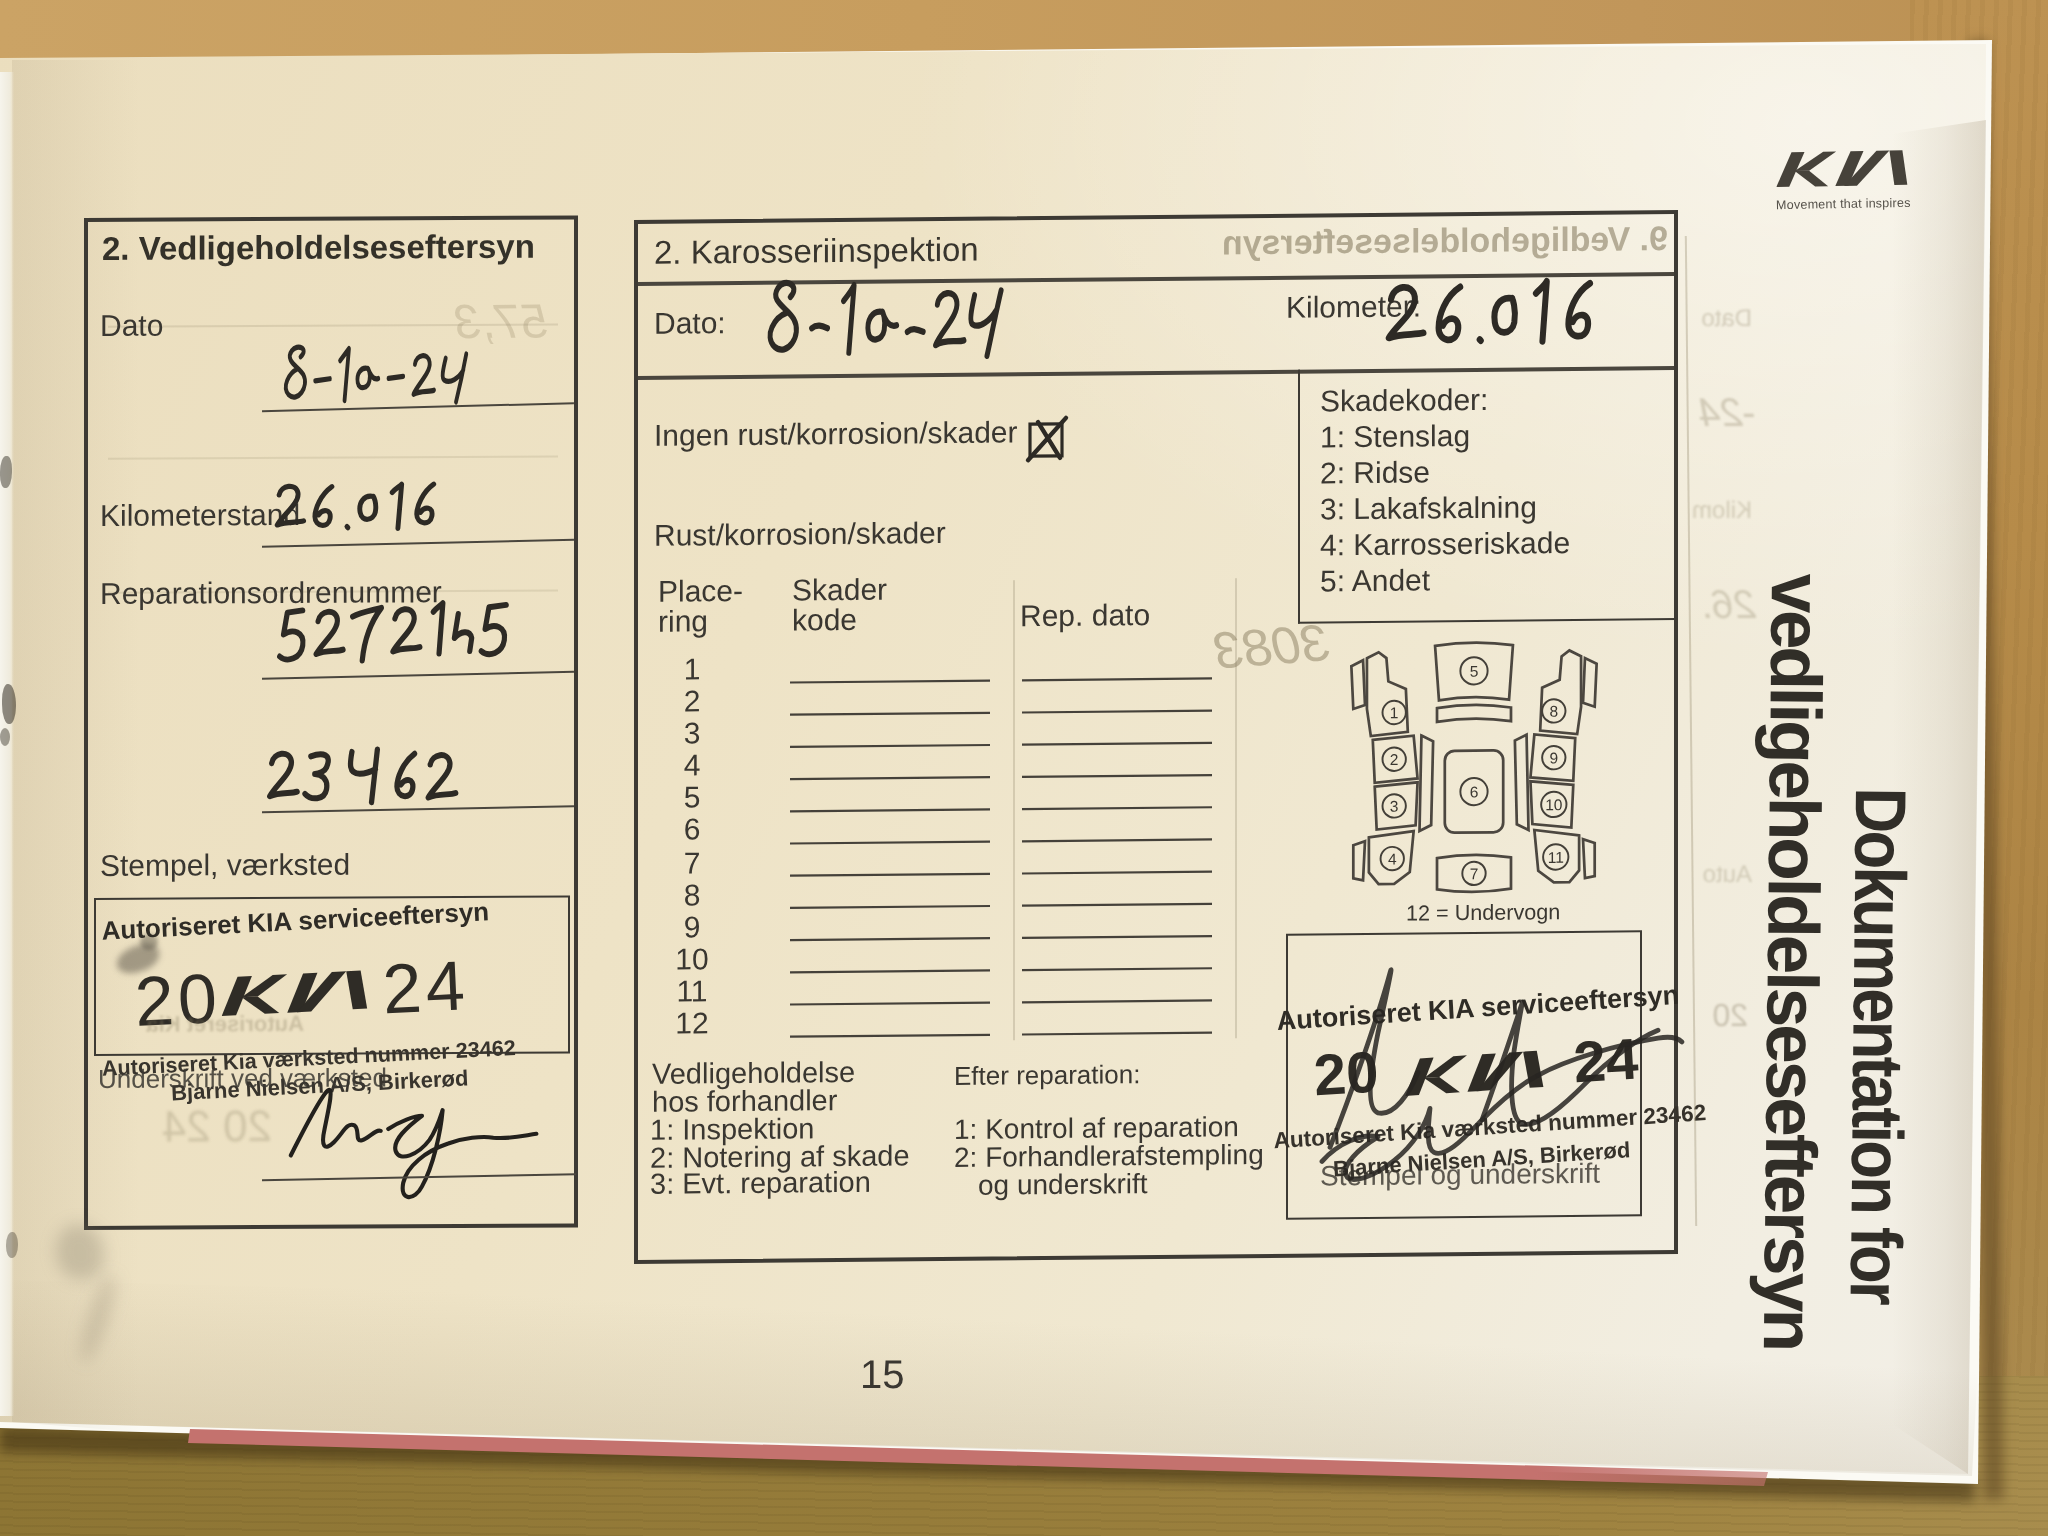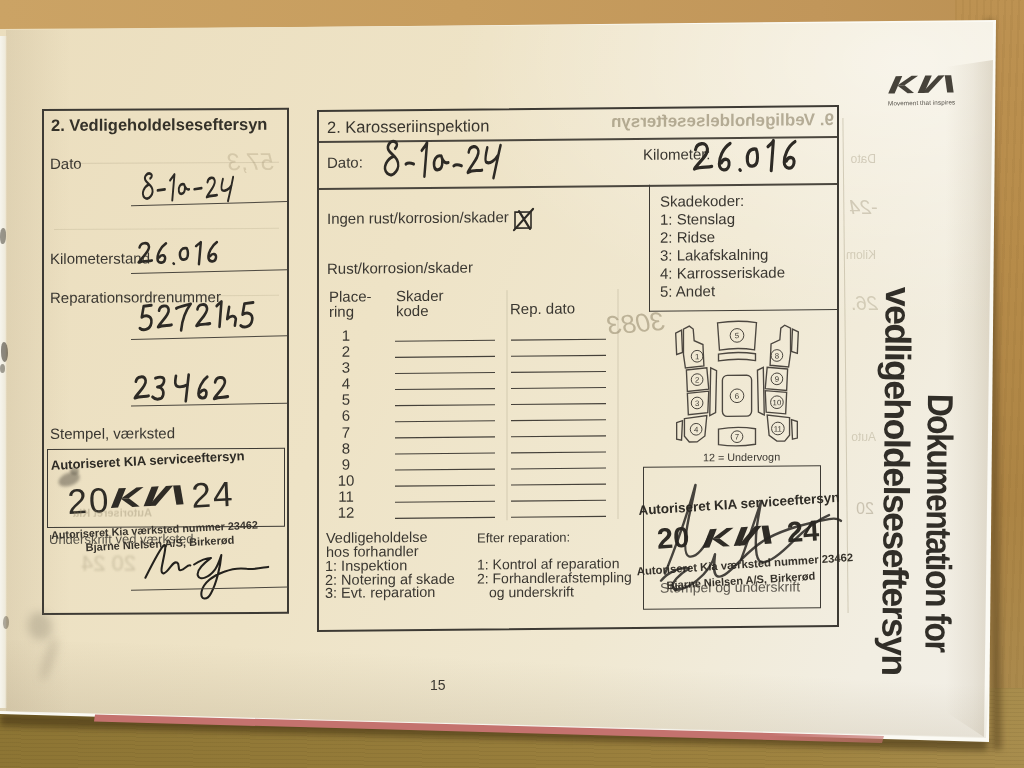--- a/index.html
+++ b/index.html
@@ -348,21 +348,21 @@
   <div class="abs" style="left:846px;top:196px;font-size:20px;font-style:italic;color:rgba(140,128,100,0.32);filter:blur(0.6px);transform:scaleX(-1);white-space:nowrap;width:32px;overflow:hidden;">-24</div>
   <div class="abs" style="left:846px;top:248px;font-size:12px;color:rgba(140,128,100,0.3);filter:blur(0.5px);transform:scaleX(-1);white-space:nowrap;width:30px;overflow:hidden;">Kilom</div>
   <div class="abs" style="left:846px;top:292px;font-size:20px;font-style:italic;color:rgba(140,128,100,0.3);filter:blur(0.6px);transform:scaleX(-1);white-space:nowrap;width:32px;overflow:hidden;">26.</div>
   <div class="abs" style="left:846px;top:430px;font-size:12px;color:rgba(140,128,100,0.3);filter:blur(0.5px);transform:scaleX(-1);white-space:nowrap;width:30px;overflow:hidden;">Auto</div>
   <div class="abs" style="left:846px;top:500px;font-size:16px;color:rgba(130,118,92,0.35);filter:blur(0.5px);transform:scaleX(-1);white-space:nowrap;width:28px;overflow:hidden;">20</div>
 
   <div class="abs" style="left:961px;top:394px;font-size:36px;font-weight:bold;letter-spacing:-1.6px;color:#312e28;white-space:nowrap;transform:rotate(90.6deg) scaleX(0.88);transform-origin:0 0;">Dokumentation for</div>
 
   <div class="abs" style="left:919px;top:287px;font-size:36px;font-weight:bold;letter-spacing:-1.6px;color:#312e28;white-space:nowrap;transform:rotate(90.6deg) scaleX(0.99);transform-origin:0 0;">vedligeholdelseseftersyn</div>
 
-  <div class="abs" style="left:430px;top:677px;font-size:14px;color:#3a3731;">15</div>
+  <div class="abs" style="left:430px;top:677px;font-size:20px;color:#3a3731;">15</div>
 
   <div class="abs" style="left:0;top:36px;width:7px;height:672px;background:linear-gradient(90deg,#f6f4ec 0%,#efebdd 70%,rgba(238,230,208,0) 100%);"></div>
 
   <div class="abs" style="left:0px;top:228px;width:6px;height:16px;background:rgba(60,55,45,0.5);border-radius:50% 40% 50% 40%;"></div>
   <div class="abs" style="left:1px;top:342px;width:7px;height:20px;background:rgba(55,50,40,0.55);border-radius:40% 55% 45% 50%;"></div>
   <div class="abs" style="left:0px;top:364px;width:5px;height:9px;background:rgba(55,50,40,0.45);border-radius:50%;"></div>
   <div class="abs" style="left:3px;top:616px;width:6px;height:13px;background:rgba(70,62,50,0.4);border-radius:50% 45% 50% 45%;"></div>
 
   <div class="abs" style="left:28px;top:612px;width:24px;height:28px;background:rgba(120,112,95,0.28);border-radius:50% 60% 45% 55%;filter:blur(4px);"></div>
   <div class="abs" style="left:44px;top:636px;width:10px;height:46px;background:rgba(130,120,100,0.25);border-radius:50%;filter:blur(4px);transform:rotate(18deg);"></div>

